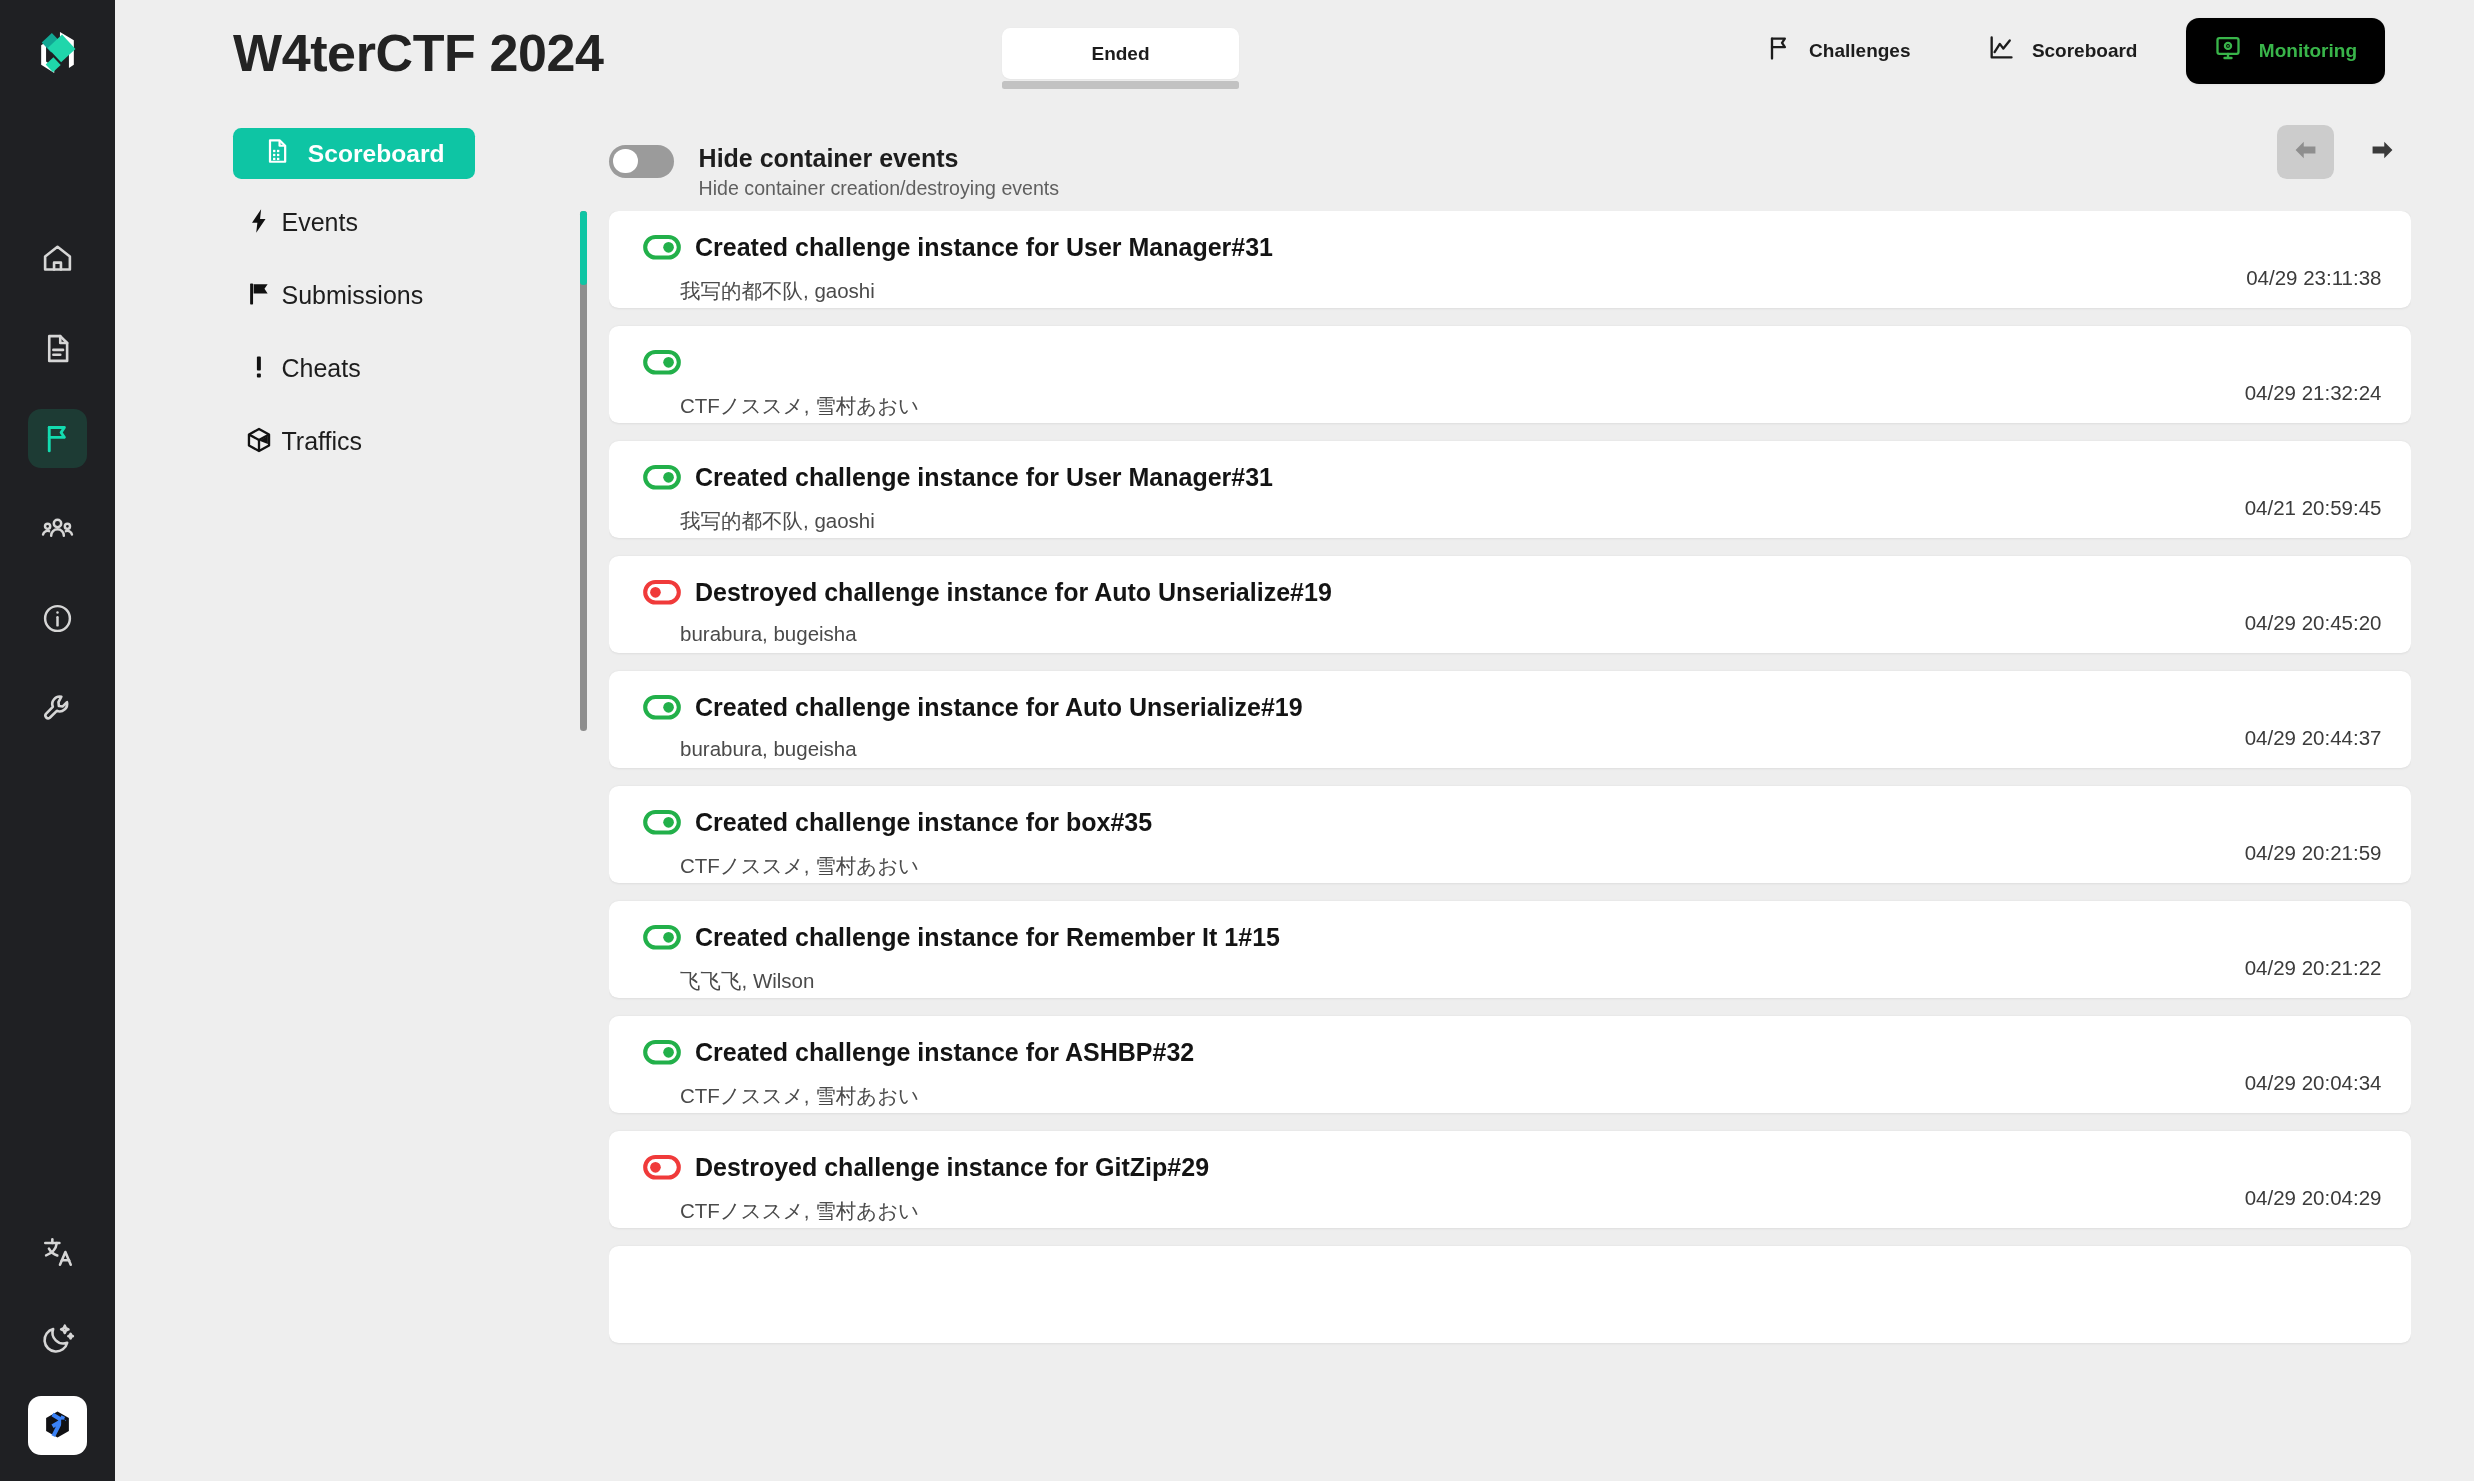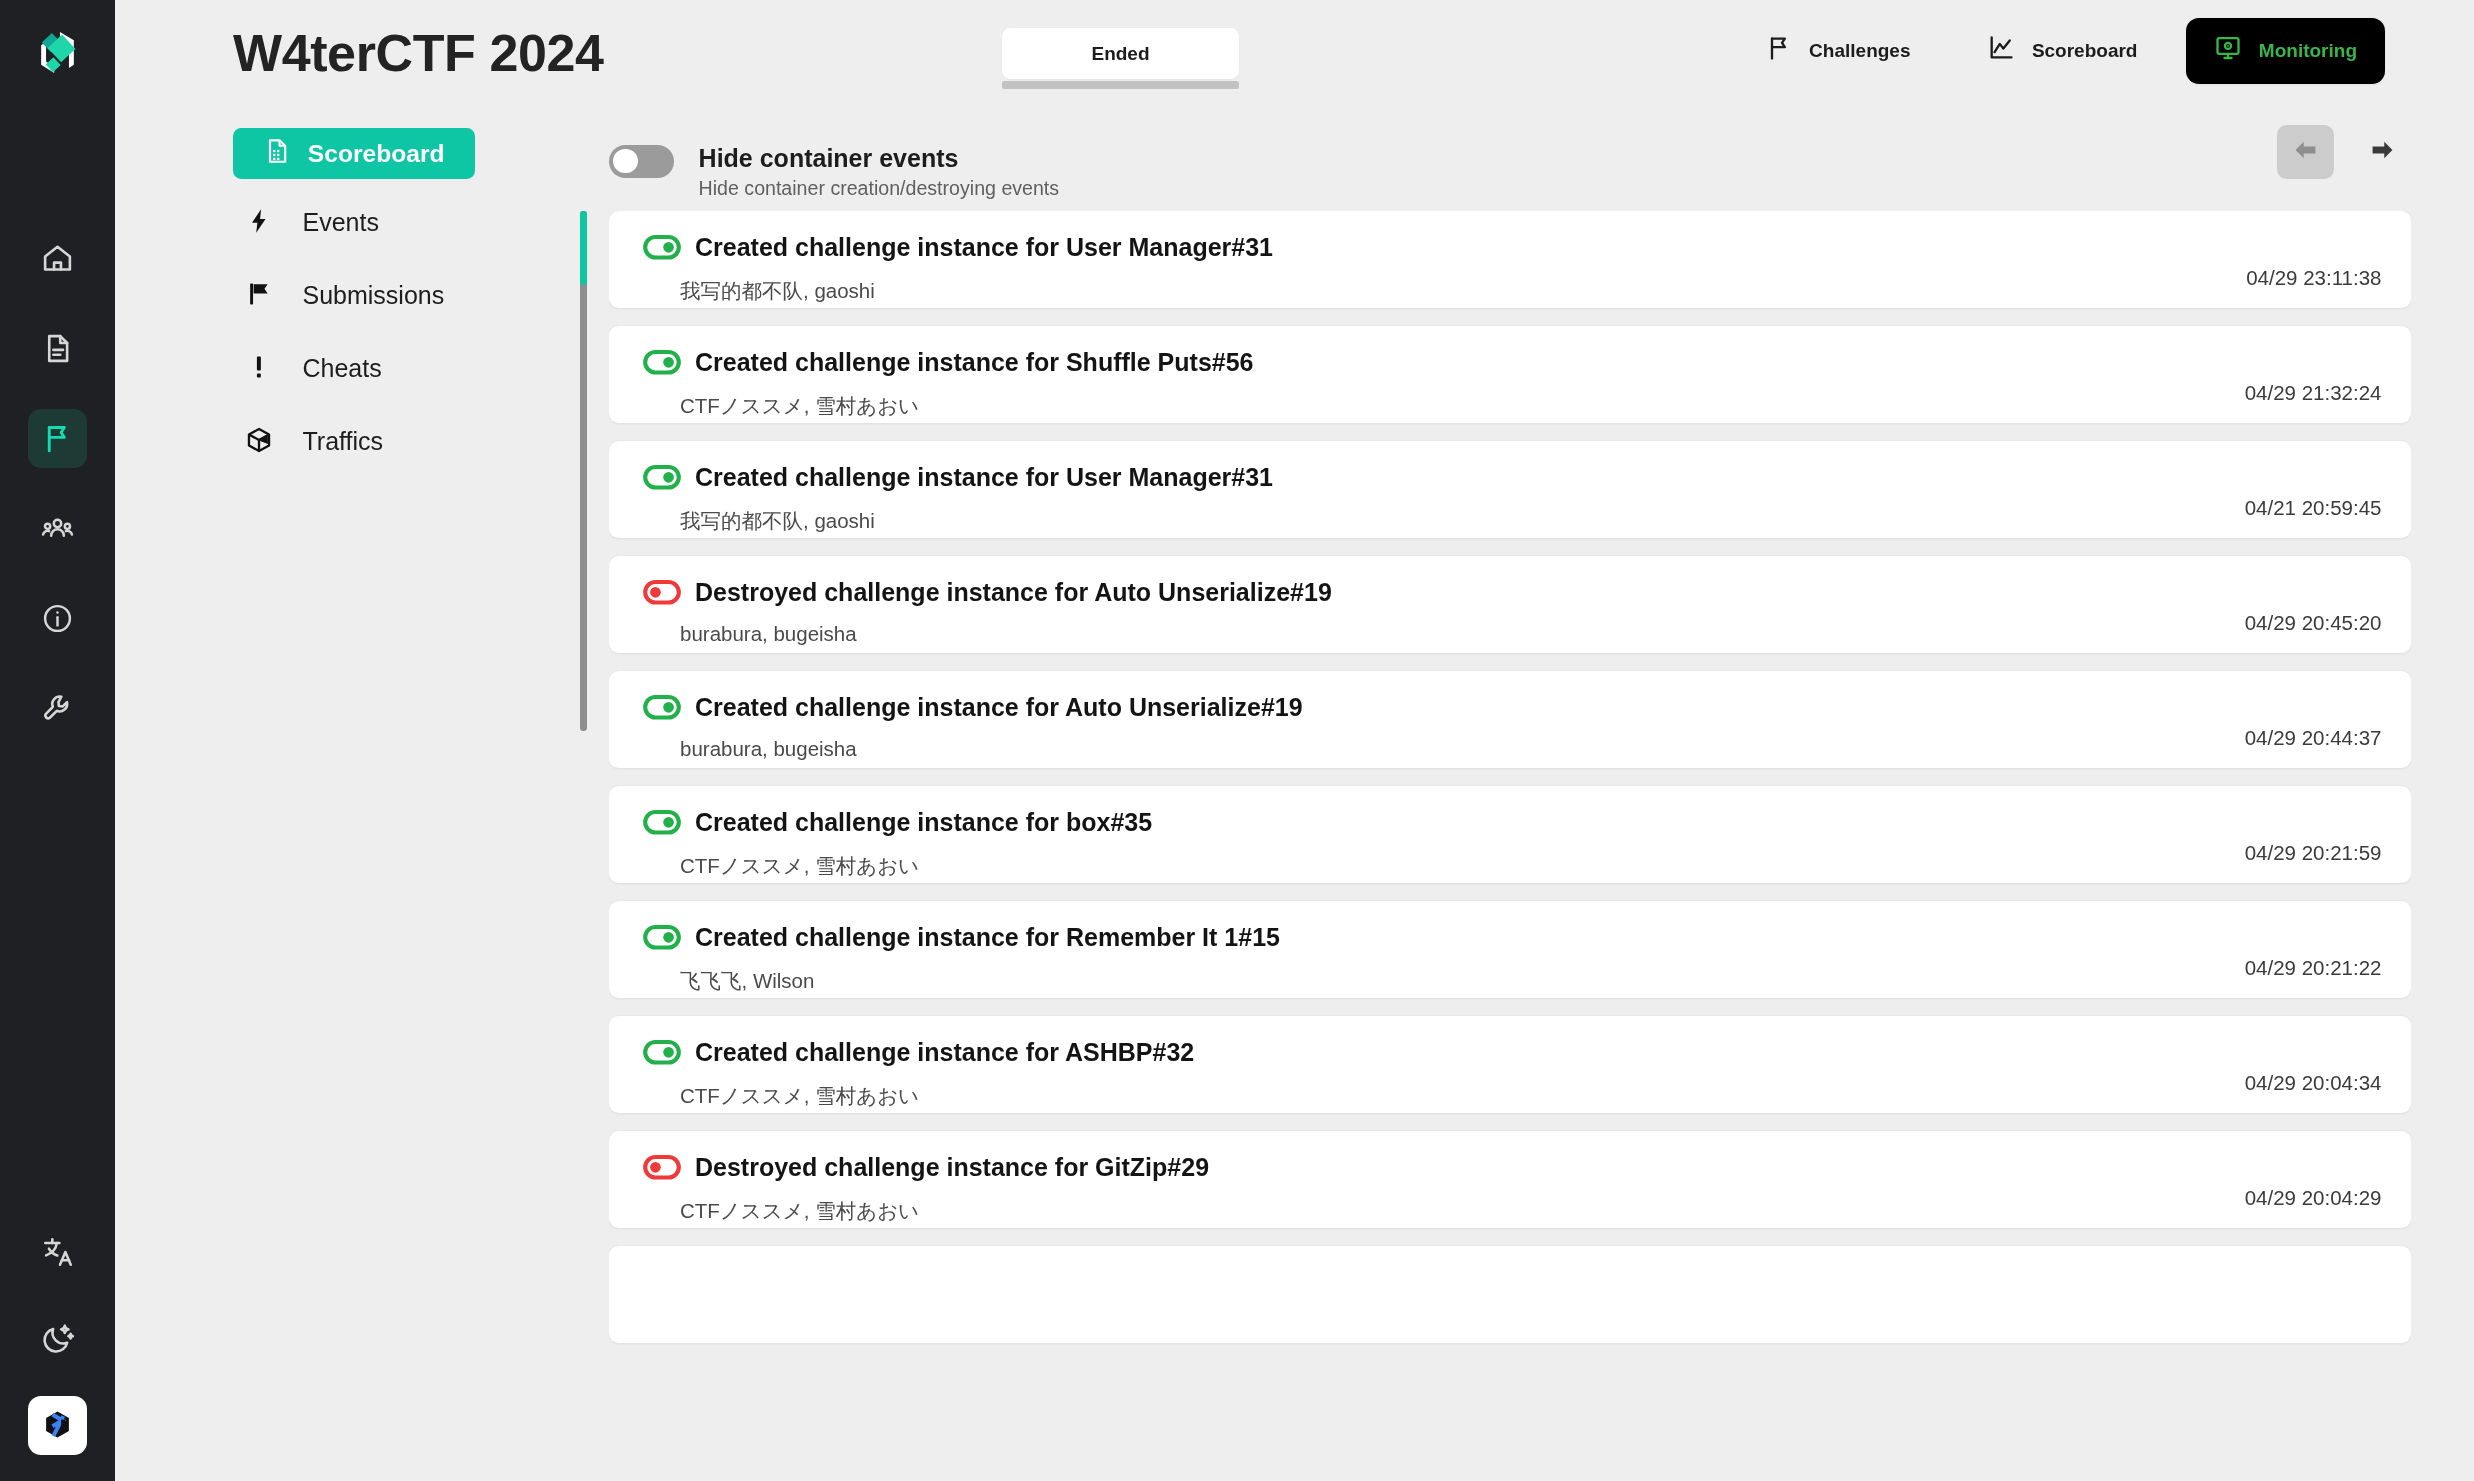--- a/index.html
+++ b/index.html
@@ -86,21 +86,21 @@
   .hide-texts { display:flex; flex-direction:column; gap:5px;margin-top:22px; }
   .hide-title { font-size: 25px; font-weight: 700; color:#1d1d1d; line-height:1.1; }
   .hide-sub { font-size: 19.6px; color:#5f5f5f; line-height:1.1; }
 
   .pager { position: absolute; right: 64px; top: 9.8px; display:flex; align-items:center; gap: 19.6px; }
   .pager-btn { width: 57px; height: 54px; border-radius: 9.8px; display:flex; align-items:center; justify-content:center; }
   .pager-btn.disabled { background: #cccccc; }
 
   
   .side-menu { position:absolute; left: 118px; top: 196px; width: 270px; }
-  .side-item { display:flex; align-items:center; gap: 30px; height: 52px; padding-left: 11.5px; margin-bottom: 21px; }
+  .side-item { display:flex; align-items:center; gap: 9px; height: 52px; padding-left: 11.5px; margin-bottom: 21px; }
   .side-item .lbl { font-size: 25px; color:#1d1d1d; font-weight: 400; }
   .indicator { position:absolute; left: 465px; top: 211px; width: 6.5px; height: 520px; background:#8e8e8e; border-radius: 3.3px; }
   .indicator .fill { width: 6.5px; height: 74px; background:#0ec5a4; border-radius: 3.3px; }
 
   
   .list { position:absolute; left: 494px; right: 64px; top: 211px; bottom: 0; overflow: hidden; }
   .card {
     background:#ffffff; border-radius: 9.8px;
     height: 97px; margin-bottom: 18px; position: relative;
     box-shadow: 0 0.8px 2.5px rgba(0,0,0,0.07);
@@ -369,21 +369,20 @@
           <div class="card-time">04/29 23:11:38</div>
         </div>
         <div class="card">
           <div class="card-row1">
             <span class="toggle-ico">
               <svg width="38" height="24.6" viewBox="0 0 46 30">
                 <rect x="2.5" y="2.5" width="41" height="25" rx="12.5" fill="none" stroke="#22b04a" stroke-width="5"></rect>
                 <circle cx="31" cy="15" r="6.5" fill="#22b04a"></circle>
               </svg>
             </span>
-            <span class="card-title">Created challenge instance for Shuffle Puts#56</span>
           </div>
           <div class="card-sub">CTFノススメ, 雪村あおい</div>
           <div class="card-time">04/29 21:32:24</div>
         </div>
         <div class="card">
           <div class="card-row1">
             <span class="toggle-ico">
               <svg width="38" height="24.6" viewBox="0 0 46 30">
                 <rect x="2.5" y="2.5" width="41" height="25" rx="12.5" fill="none" stroke="#22b04a" stroke-width="5"></rect>
                 <circle cx="31" cy="15" r="6.5" fill="#22b04a"></circle>

